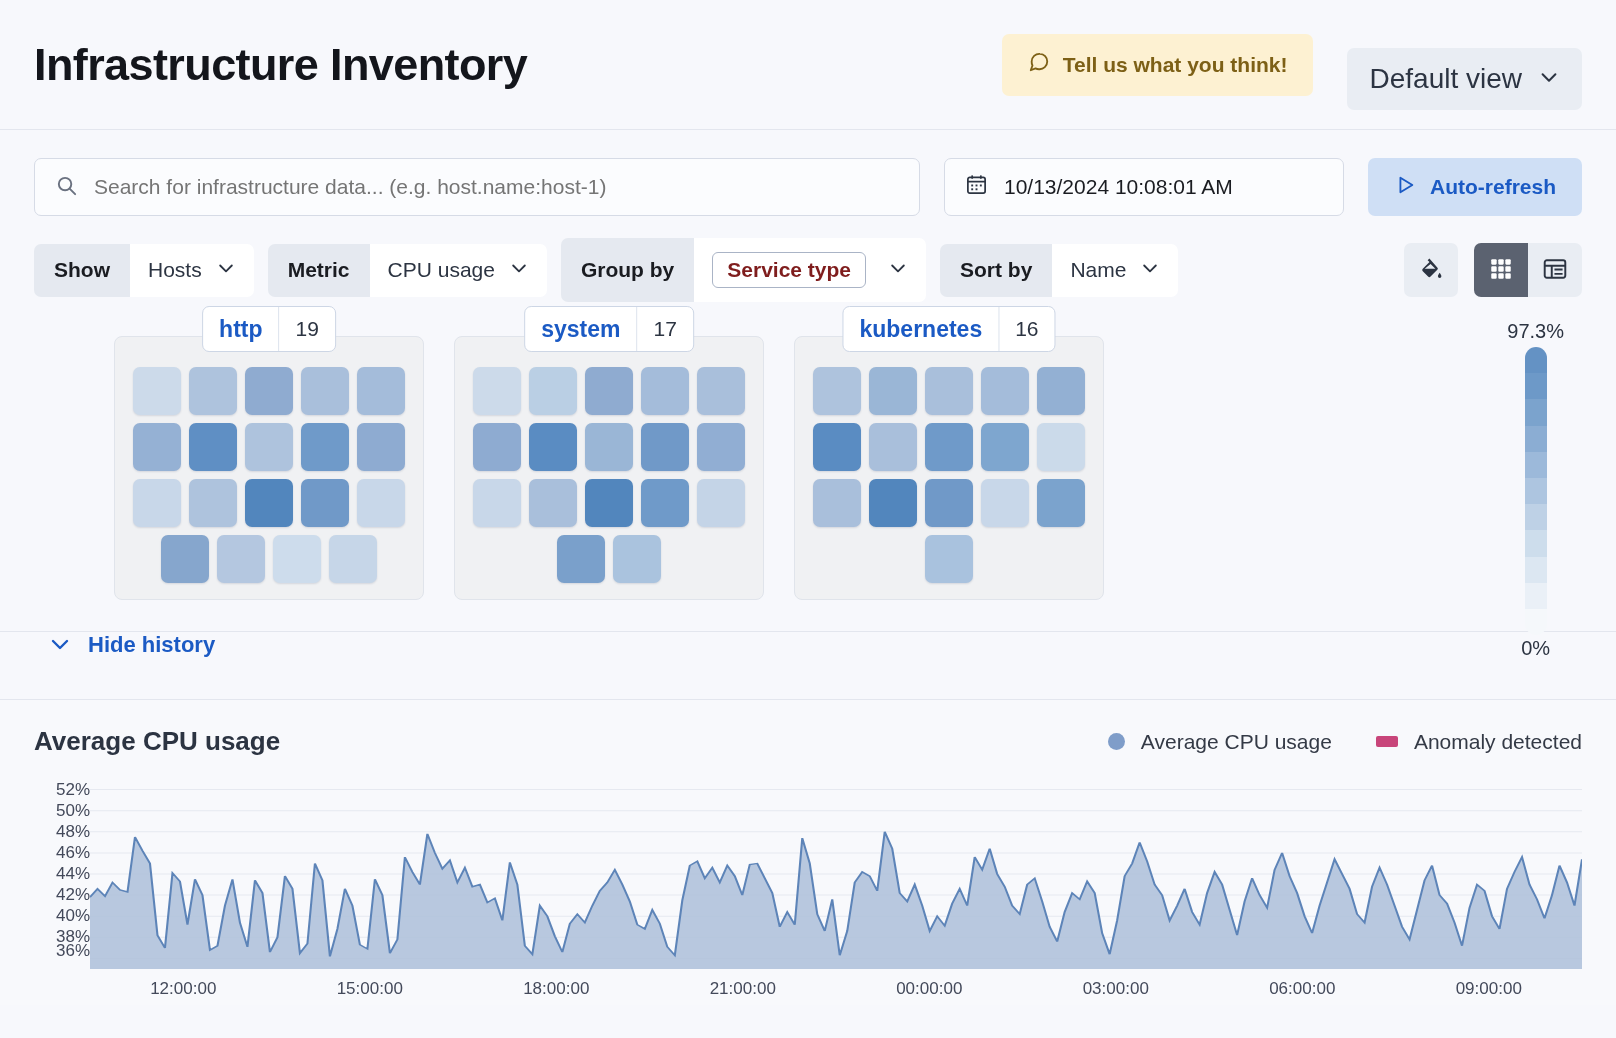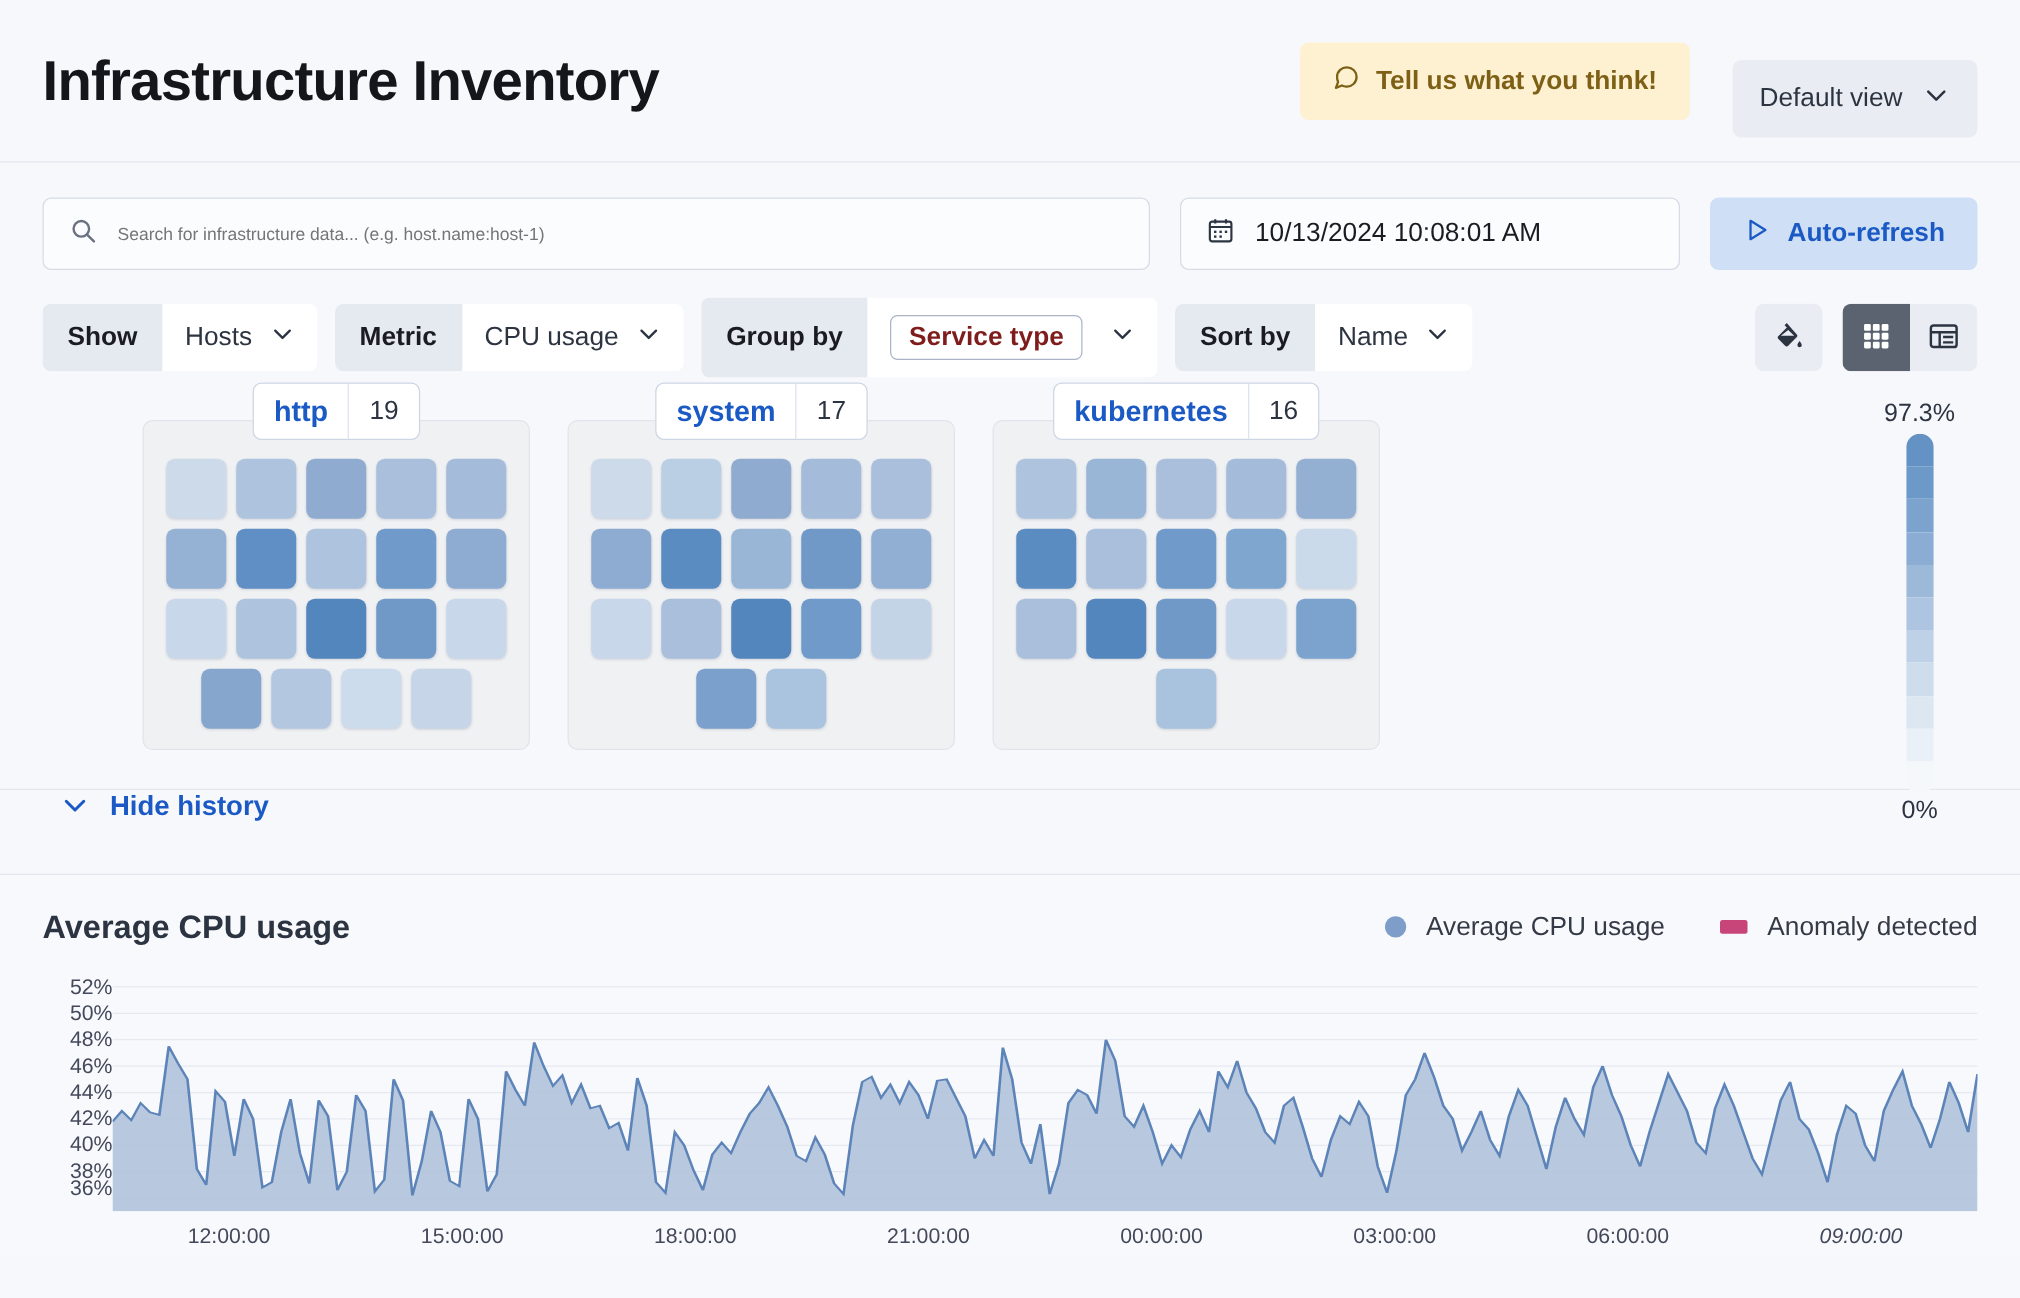--- a/index.html
+++ b/index.html
@@ -30,34 +30,34 @@
     display: flex; align-items: center; gap: 13px;
     font-size: 21px; font-weight: 700;
     font-family: inherit; cursor: pointer;
   }
   .view-btn {
     background: #e9edf3; color: #2c3442;
     border: none; border-radius: 7px;
     height: 62px; padding: 0 22px;
     margin-left: 34px;
     display: flex; align-items: center; gap: 16px;
-    font-size: 21px; font-weight: 400;
+    font-size: 28px; font-weight: 400;
     font-family: inherit; cursor: pointer; margin-top: 28px;
   }
 
   
   .toolbar { padding: 28px 34px 0 34px; }
   .search-row { display: flex; align-items: center; gap: 24px; }
   .search-box {
     flex: 1; height: 58px;
     background: #fbfcfe; border: 1px solid #d6dbe6; border-radius: 7px;
     display: flex; align-items: center; gap: 16px; padding: 0 20px;
   }
   .search-box .ph {
-    font-size: 14px; color: #69707d; font-family: inherit;
+    font-size: 21px; color: #69707d; font-family: inherit;
     border: none; background: transparent; outline: none; flex: 1;
   }
   .date-box {
     width: 400px; height: 58px;
     background: #fbfcfe; border: 1px solid #d6dbe6; border-radius: 7px;
     display: flex; align-items: center; gap: 16px; padding: 0 20px;
     font-size: 21px; color: #1a1c21;
   }
   .refresh-btn {
     height: 58px; padding: 0 26px;
@@ -518,15 +518,15 @@
     </div>
   </div>
   <div class="xaxis">
       <span style="left: 6.25%;">12:00:00</span>
       <span style="left: 18.75%;">15:00:00</span>
       <span style="left: 31.25%;">18:00:00</span>
       <span style="left: 43.75%;">21:00:00</span>
       <span style="left: 56.25%;">00:00:00</span>
       <span style="left: 68.75%;">03:00:00</span>
       <span style="left: 81.25%;">06:00:00</span>
-      <span style="left: 93.75%; font-style: italic;">09:00:00</span>
+      <span style="left: 93.75%;">09:00:00</span>
     </div>
 </div>
 
 </body></html>

